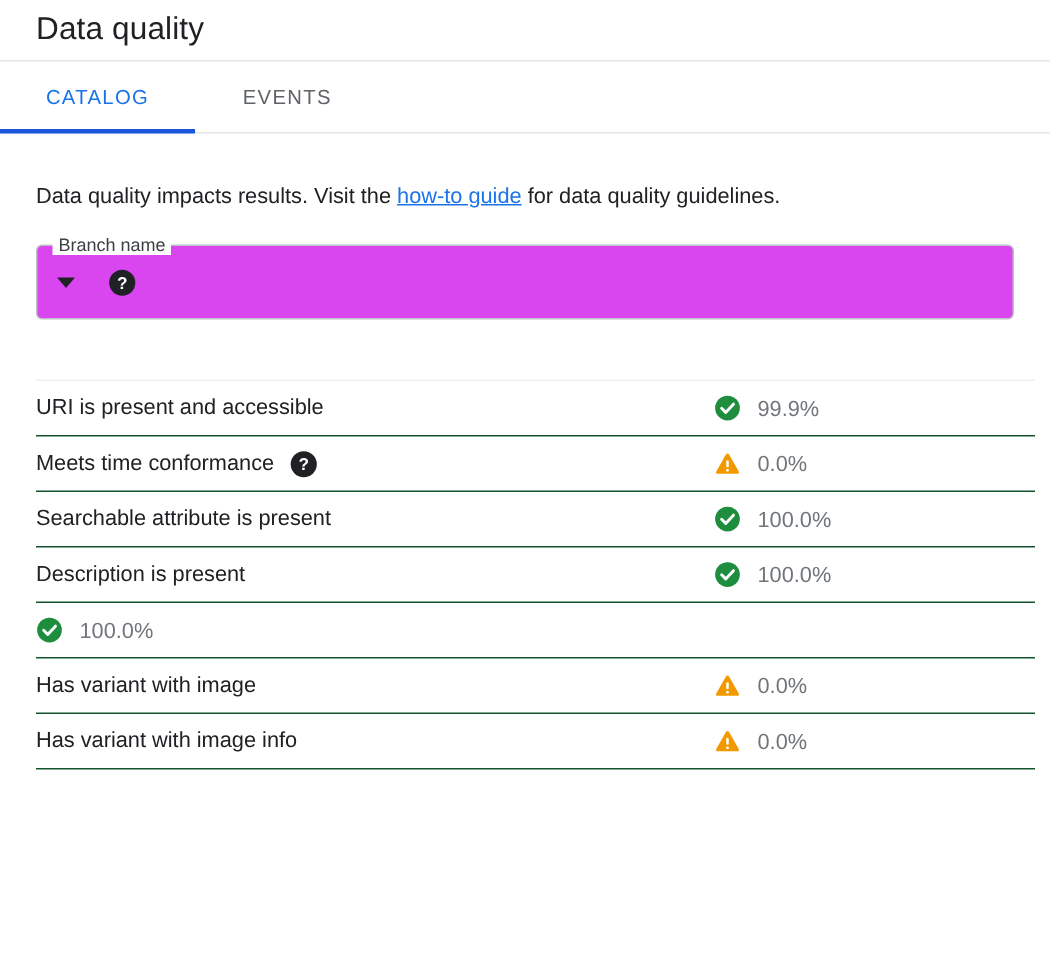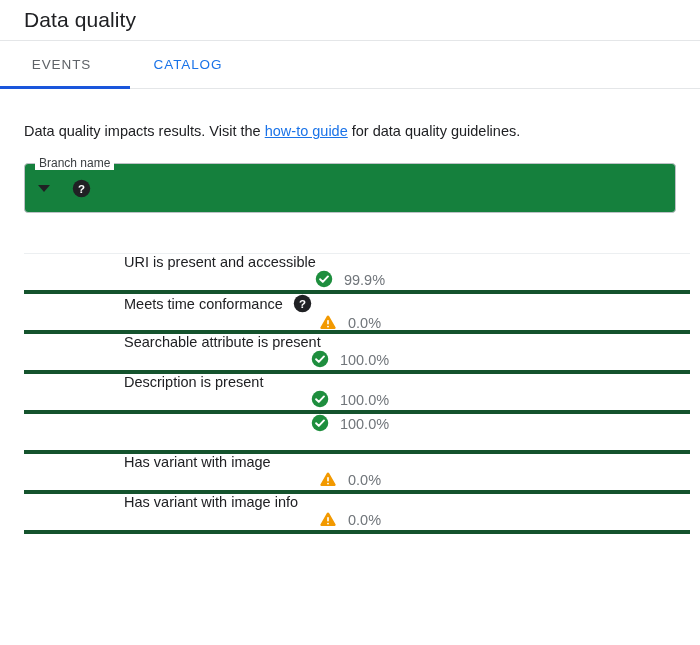--- a/index.html
+++ b/index.html
@@ -89,21 +89,21 @@
   .select-field {
     position: relative;
     height: 50px;
     border: 1px solid #bdc1c6;
     border-radius: 4px;
     box-sizing: border-box;
     display: flex;
     align-items: center;
     padding: 0 14px 0 13px;
     cursor: pointer;
-    background: #15803d;
+    background: #d946ef;
   }
   .field-label {
     position: absolute;
     top: -8px;
     left: 10px;
     background: #ffffff;
     padding: 0 4px;
     font-size: 12px;
     color: #3c4043;
     line-height: 14px;
@@ -132,23 +132,22 @@
 
   
   .metrics {
     margin: 40px 10px 0 24px;
     border-top: 1px solid #eceff1;
   }
   .metric-row {
     display: flex;
     align-items: center;
     height: 36px;
-    border-bottom: 4px solid #14532d;
+    border-bottom: 1px solid #14532d;
     padding-right: 14px;
-    flex-direction: column;
   }
   .metric-label {
     flex: none;
     width: 452px;
     display: flex;
     align-items: center;
     font-size: 14.5px;
     color: #202124;
   }
   .inline-help {
@@ -173,25 +172,25 @@
   }
 </style>
 </head>
 <body>
 
 <div class="page-header">
   <div class="page-title">Data quality</div>
 </div>
 
 <div class="tab-bar">
+  <div class="tab tab-catalog">
+    <span>CATALOG</span>
+  </div>
   <div class="tab tab-events">
     <span>EVENTS</span>
-  </div>
-  <div class="tab tab-catalog">
-    <span>CATALOG</span>
   </div>
   <div class="tab-indicator"></div>
 </div>
 
 <p class="description">
   <span>Data quality impacts results. Visit the </span><a href="#">how-to guide</a><span> for data quality guidelines.</span>
 </p>
 
 <div class="field-wrap">
   <div class="select-field">

